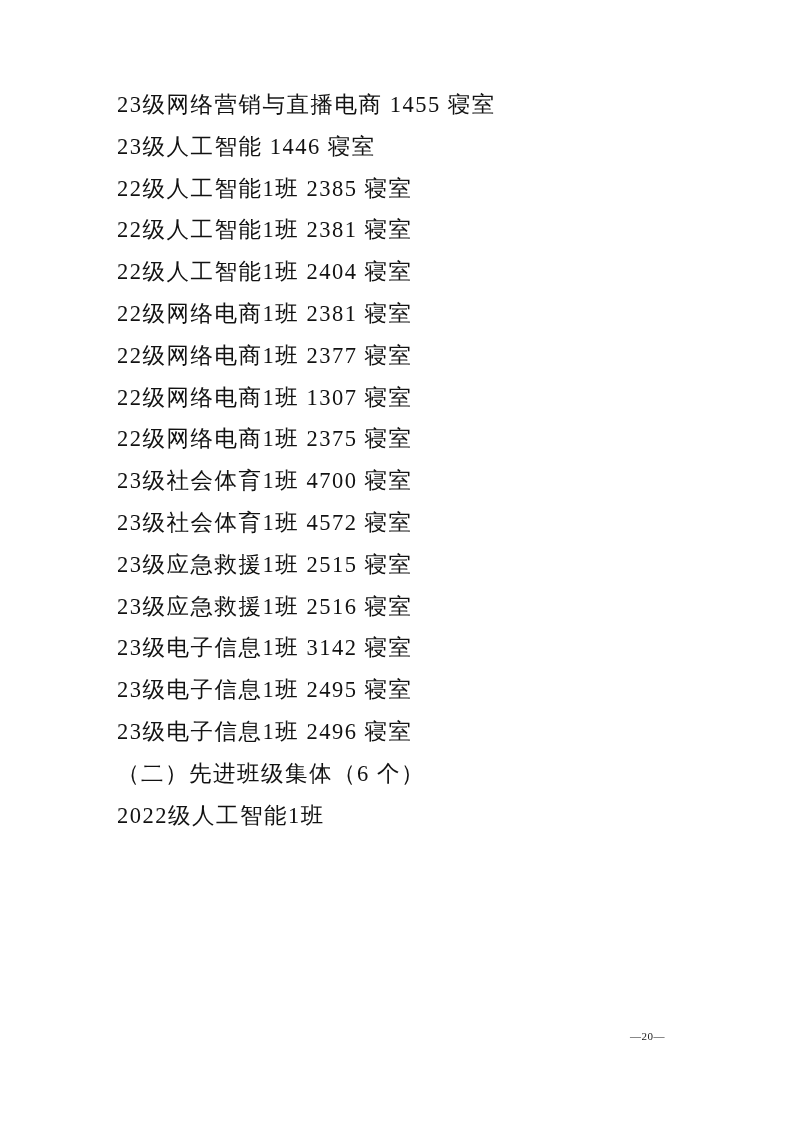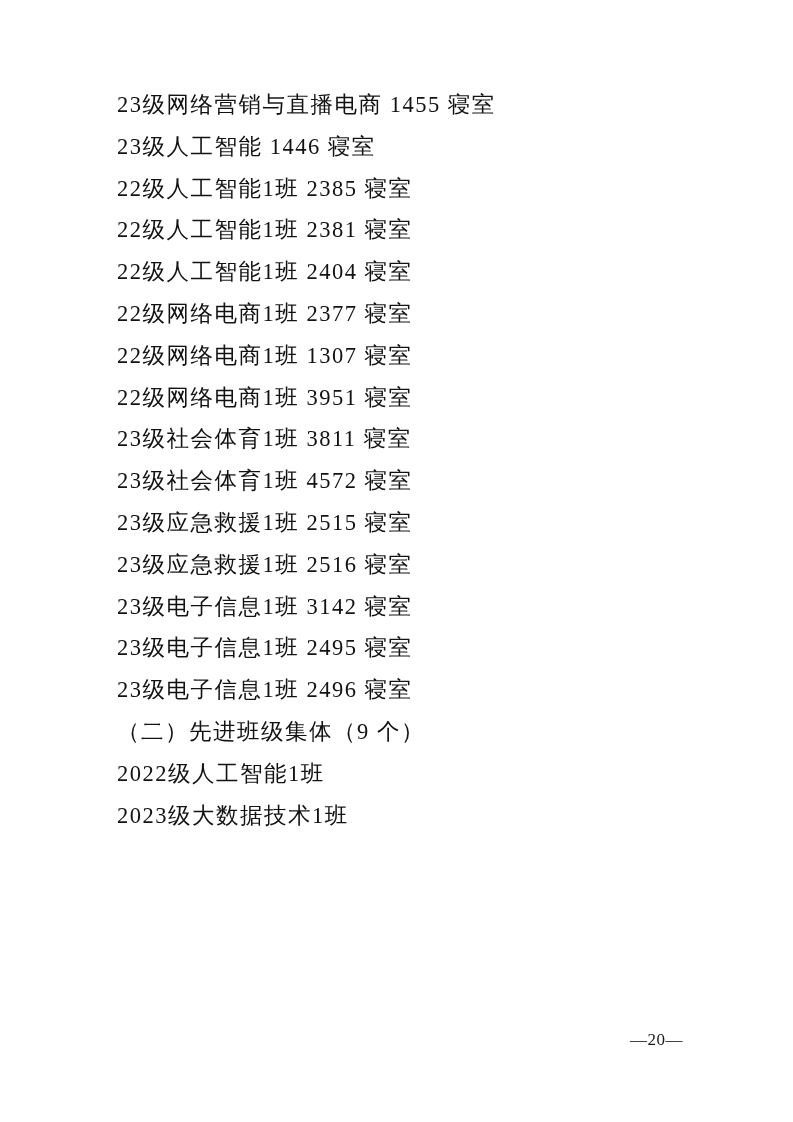--- a/index.html
+++ b/index.html
@@ -28,43 +28,43 @@
     line-height: 41.8px;
     height: 41.8px;
     letter-spacing: 1.5px;
     white-space: pre;
     font-weight: 500;
   }
   .page-number {
     position: absolute;
     top: 1030px;
     left: 630px;
-    font-size: 17px;
+    font-size: 11px;
     letter-spacing: 0.5px;
     color: #1a1a1a;
   }
 </style>
 </head>
 <body>
 
 <div class="page">
   <div class="content">
     <p>23级网络营销与直播电商 1455 寝室</p>
     <p>23级人工智能 1446 寝室</p>
     <p>22级人工智能1班 2385 寝室</p>
     <p>22级人工智能1班 2381 寝室</p>
     <p>22级人工智能1班 2404 寝室</p>
+    <p>22级网络电商1班 2381 寝室</p>
     <p>22级网络电商1班 2377 寝室</p>
     <p>22级网络电商1班 1307 寝室</p>
-    <p>22级网络电商1班 3951 寝室</p>
-    <p>23级社会体育1班 3811 寝室</p>
+    <p>22级网络电商1班 2375 寝室</p>
+    <p>23级社会体育1班 4700 寝室</p>
     <p>23级社会体育1班 4572 寝室</p>
     <p>23级应急救援1班 2515 寝室</p>
     <p>23级应急救援1班 2516 寝室</p>
     <p>23级电子信息1班 3142 寝室</p>
     <p>23级电子信息1班 2495 寝室</p>
     <p>23级电子信息1班 2496 寝室</p>
-    <p>（二）先进班级集体（9 个）</p>
+    <p>（二）先进班级集体（6 个）</p>
     <p>2022级人工智能1班</p>
-    <p>2023级大数据技术1班</p>
   </div>
   <div class="page-number">—20—</div>
 </div>
 
 </body></html>

